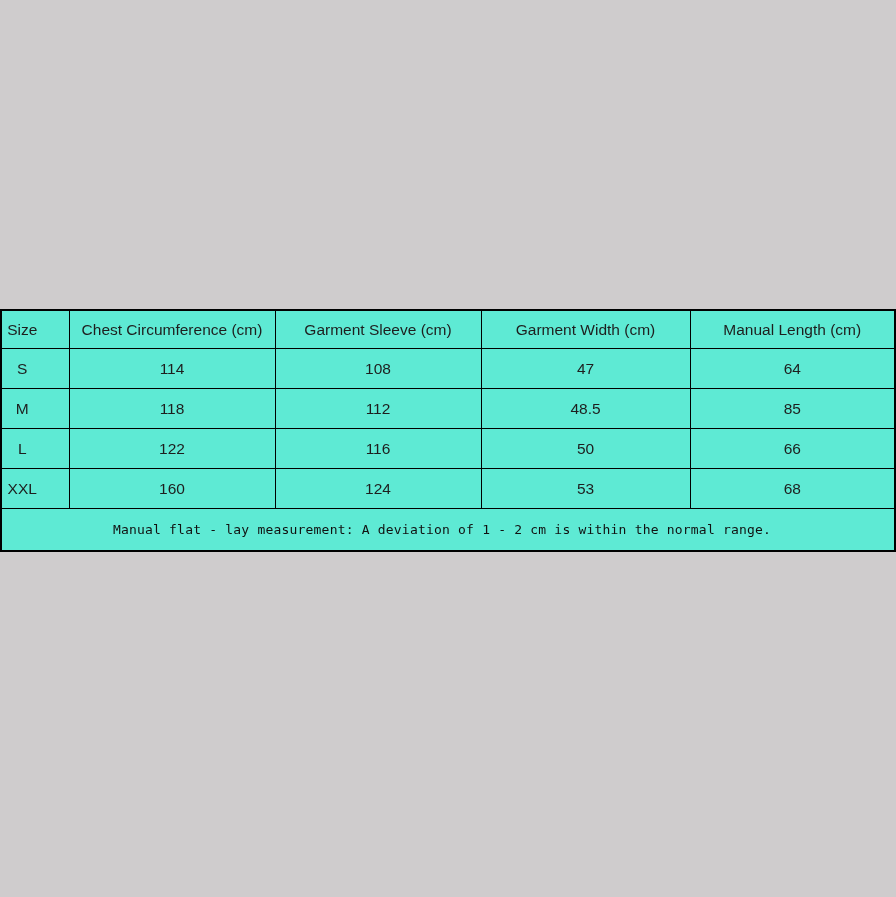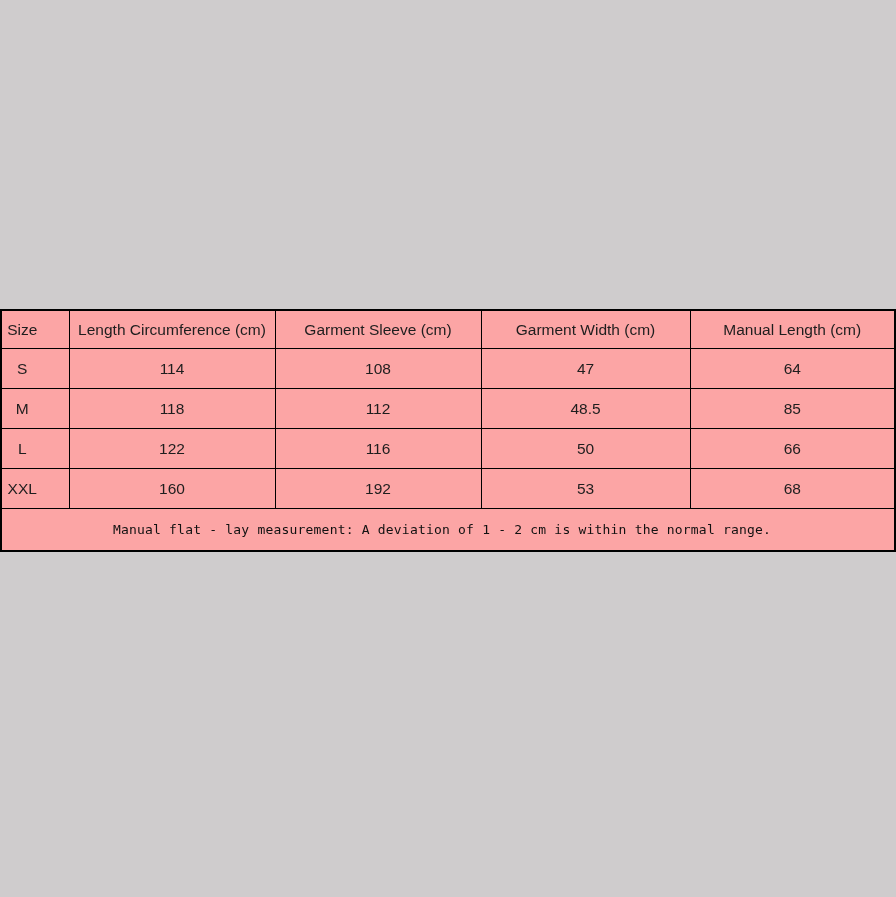--- a/index.html
+++ b/index.html
@@ -16,21 +16,21 @@
   .table-wrap {
     position: absolute;
     left: 0;
     top: 309px;
     width: 896px;
   }
   table.size-chart {
     width: 100%;
     border-collapse: collapse;
     table-layout: fixed;
-    background: #fca5a5;
+    background: #5eead4;
     border: 2px solid #000000;
   }
   .size-chart th,
   .size-chart td {
     border: 1px solid #000000;
     padding: 0;
     text-align: center;
     vertical-align: middle;
     font-family: "Liberation Sans", sans-serif;
     font-size: 15.5px;
@@ -72,21 +72,21 @@
     <colgroup>
       <col class="c-size">
       <col class="c-chest">
       <col class="c-garment">
       <col class="c-shoulder">
       <col class="c-sleeve">
     </colgroup>
     <thead>
       <tr>
         <th>Size</th>
-        <th>Length Circumference (cm)</th>
+        <th>Chest Circumference (cm)</th>
         <th>Garment Sleeve (cm)</th>
         <th>Garment Width (cm)</th>
         <th>Manual Length (cm)</th>
       </tr>
     </thead>
     <tbody>
       <tr>
         <td>S</td>
         <td>114</td>
         <td>108</td>
@@ -103,21 +103,21 @@
       <tr>
         <td>L</td>
         <td>122</td>
         <td>116</td>
         <td>50</td>
         <td>66</td>
       </tr>
       <tr>
         <td>XXL</td>
         <td>160</td>
-        <td>192</td>
+        <td>124</td>
         <td>53</td>
         <td>68</td>
       </tr>
       <tr class="note-row">
         <td colspan="5">Manual flat - lay measurement: A deviation of 1 - 2 cm is within the normal range.</td>
       </tr>
     </tbody>
   </table>
 </div>
 

